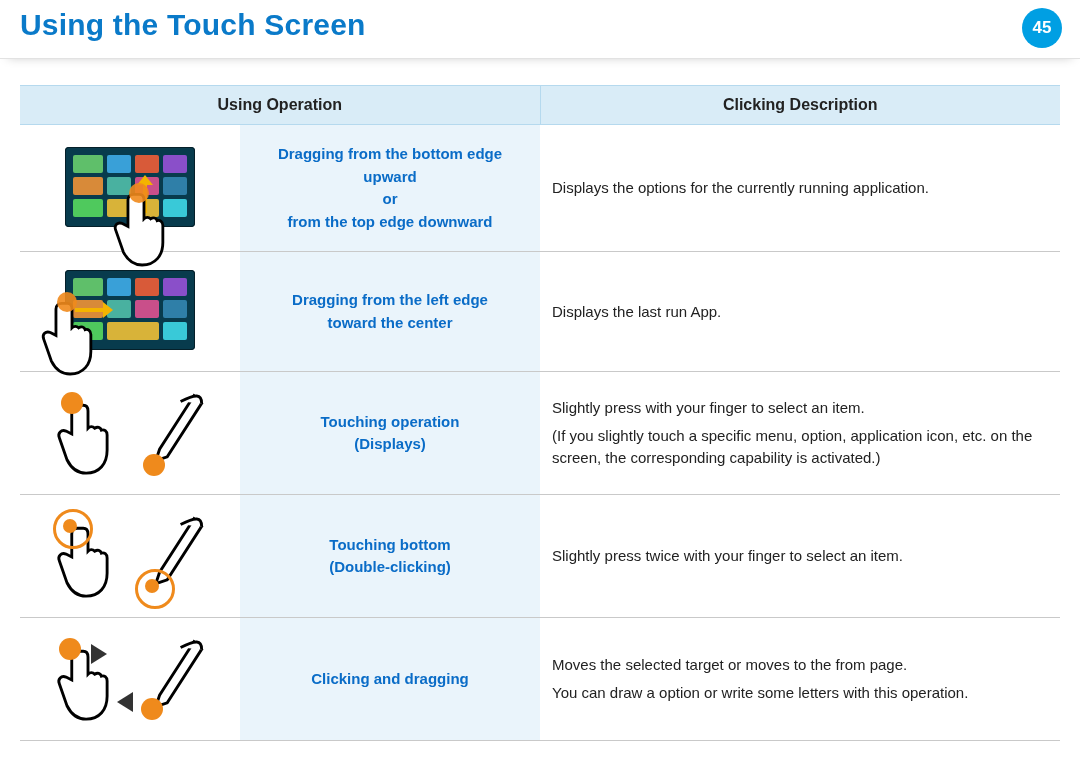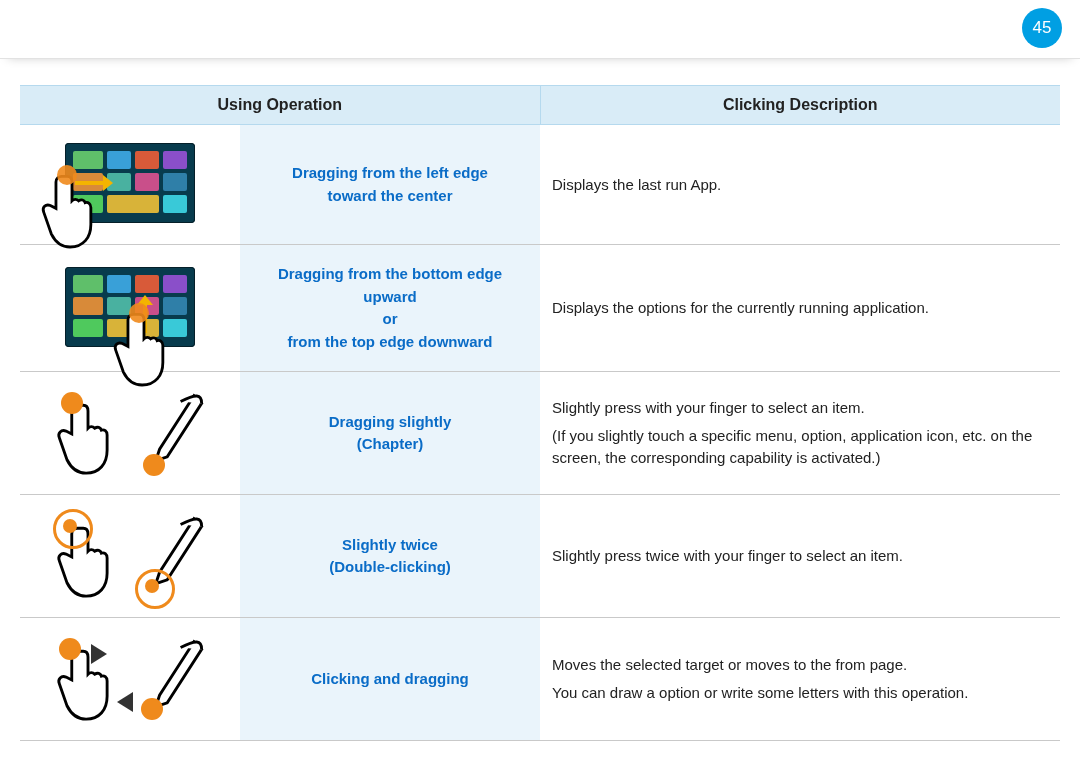--- a/index.html
+++ b/index.html
@@ -39,21 +39,21 @@
   .chapinfo {
     position:absolute; right:70px; top:8px;
     text-align:right;
     color: var(--brand-blue);
     font-size:13px; font-weight:700; line-height:1.3;
   }
   .pagenum {
     position:absolute; right:18px; top:8px;
     width:40px; height:40px; border-radius:50%;
     background: var(--brand-cyan);
-    color:#fff; font-weight:400; font-size:17px;
+    color:#fff; font-weight:700; font-size:17px;
     display:flex; align-items:center; justify-content:center;
   }
 
   
   table.touch {
     border-collapse:collapse;
     width:1040px;
     margin:26px 20px 0 20px;
     table-layout:fixed;
   }
@@ -139,36 +139,74 @@
 
   
   .tablet-wrap { position:relative; display:inline-block; }
   .tablet-wrap .hand-abs { position:absolute; }
 
 </style>
 </head>
 <body>
 
 <div class="topbar">
+  <div class="title">Using the Touch Screen</div>
   <div class="pagenum">45</div>
 </div>
 
 <table class="touch">
   <colgroup>
     <col class="icon">
       <col class="op">
       <col class="desc">
   </colgroup>
   <thead>
     <tr>
       <th class="sep" colspan="2">Using Operation</th>
       <th>Clicking Description</th>
     </tr>
   </thead>
   <tbody>
+
+    <tr>
+      <td class="icon">
+        <div class="tablet-wrap">
+          <div class="tablet">
+            <span class="tile" style="left:8px;top:8px;width:30px;height:18px;background:#5fbf6a"></span>
+            <span class="tile" style="left:42px;top:8px;width:24px;height:18px;background:#39a0d8"></span>
+            <span class="tile" style="left:70px;top:8px;width:24px;height:18px;background:#d85a39"></span>
+            <span class="tile" style="left:98px;top:8px;width:24px;height:18px;background:#8a4fc9"></span>
+            <span class="tile" style="left:8px;top:30px;width:30px;height:18px;background:#d88a39"></span>
+            <span class="tile" style="left:42px;top:30px;width:24px;height:18px;background:#49b1a0"></span>
+            <span class="tile" style="left:70px;top:30px;width:24px;height:18px;background:#c94f8a"></span>
+            <span class="tile" style="left:98px;top:30px;width:24px;height:18px;background:#2f7fa8"></span>
+            <span class="tile" style="left:8px;top:52px;width:30px;height:18px;background:#4fc95d"></span>
+            <span class="tile" style="left:42px;top:52px;width:52px;height:18px;background:#d8b339"></span>
+            <span class="tile" style="left:98px;top:52px;width:24px;height:18px;background:#39c9d8"></span>
+            <span class="arrow" style="left:78px;top:36px;width:4px;height:30px;"></span>
+            <span style="position:absolute;left:72px;top:28px;width:0;height:0;border-left:8px solid transparent;border-right:8px solid transparent;border-bottom:10px solid #f4b400"></span>
+          </div>
+          <div class="hand-abs" style="left:46px;top:36px;width:66px;height:78px;">
+            <svg viewBox="0 0 70 90">
+              <path d="M30 12c3 0 5 2 5 6v20c2-2 5-2 7 0 3-2 6-1 7 2 3-1 6 1 6 5v18c0 14-8 24-22 24-10 0-16-6-20-14L5 50c-2-5 2-9 7-7l6 3V18c0-4 3-6 6-6h6z" fill="#fff" stroke="#000" stroke-width="3"></path>
+            </svg>
+            <span class="dot" style="left:18px;top:0;width:20px;height:20px;opacity:.9"></span>
+          </div>
+        </div>
+      </td>
+      <td class="op">
+        <span>Dragging from the bottom edge</span><br>
+        <span>upward</span><br>
+        <span>or</span><br>
+        <span>from the top edge downward</span>
+      </td>
+      <td class="desc">
+        <p>Displays the options for the currently running application.</p>
+      </td>
+    </tr>
 
     <tr>
       <td class="icon">
         <div class="tablet-wrap">
           <div class="tablet">
             <span class="tile" style="left:8px;top:8px;width:30px;height:18px;background:#5fbf6a"></span>
             <span class="tile" style="left:42px;top:8px;width:24px;height:18px;background:#39a0d8"></span>
             <span class="tile" style="left:70px;top:8px;width:24px;height:18px;background:#d85a39"></span>
             <span class="tile" style="left:98px;top:8px;width:24px;height:18px;background:#8a4fc9"></span>
             <span class="tile" style="left:8px;top:30px;width:30px;height:18px;background:#d88a39"></span>
@@ -193,76 +231,39 @@
         <span>Dragging from the left edge</span><br>
         <span>toward the center</span>
       </td>
       <td class="desc">
         <p>Displays the last run App.</p>
       </td>
     </tr>
 
     <tr>
       <td class="icon">
-        <div class="tablet-wrap">
-          <div class="tablet">
-            <span class="tile" style="left:8px;top:8px;width:30px;height:18px;background:#5fbf6a"></span>
-            <span class="tile" style="left:42px;top:8px;width:24px;height:18px;background:#39a0d8"></span>
-            <span class="tile" style="left:70px;top:8px;width:24px;height:18px;background:#d85a39"></span>
-            <span class="tile" style="left:98px;top:8px;width:24px;height:18px;background:#8a4fc9"></span>
-            <span class="tile" style="left:8px;top:30px;width:30px;height:18px;background:#d88a39"></span>
-            <span class="tile" style="left:42px;top:30px;width:24px;height:18px;background:#49b1a0"></span>
-            <span class="tile" style="left:70px;top:30px;width:24px;height:18px;background:#c94f8a"></span>
-            <span class="tile" style="left:98px;top:30px;width:24px;height:18px;background:#2f7fa8"></span>
-            <span class="tile" style="left:8px;top:52px;width:30px;height:18px;background:#4fc95d"></span>
-            <span class="tile" style="left:42px;top:52px;width:52px;height:18px;background:#d8b339"></span>
-            <span class="tile" style="left:98px;top:52px;width:24px;height:18px;background:#39c9d8"></span>
-            <span class="arrow" style="left:78px;top:36px;width:4px;height:30px;"></span>
-            <span style="position:absolute;left:72px;top:28px;width:0;height:0;border-left:8px solid transparent;border-right:8px solid transparent;border-bottom:10px solid #f4b400"></span>
-          </div>
-          <div class="hand-abs" style="left:46px;top:36px;width:66px;height:78px;">
-            <svg viewBox="0 0 70 90">
-              <path d="M30 12c3 0 5 2 5 6v20c2-2 5-2 7 0 3-2 6-1 7 2 3-1 6 1 6 5v18c0 14-8 24-22 24-10 0-16-6-20-14L5 50c-2-5 2-9 7-7l6 3V18c0-4 3-6 6-6h6z" fill="#fff" stroke="#000" stroke-width="3"></path>
-            </svg>
-            <span class="dot" style="left:18px;top:0;width:20px;height:20px;opacity:.9"></span>
-          </div>
-        </div>
-      </td>
-      <td class="op">
-        <span>Dragging from the bottom edge</span><br>
-        <span>upward</span><br>
-        <span>or</span><br>
-        <span>from the top edge downward</span>
-      </td>
-      <td class="desc">
-        <p>Displays the options for the currently running application.</p>
-      </td>
-    </tr>
-
-    <tr>
-      <td class="icon">
         <div class="glyphrow">
           <div class="hand">
             <span class="dot" style="left:8px;top:2px;width:22px;height:22px;"></span>
             <svg viewBox="0 0 70 90">
               <path d="M30 16c3 0 5 2 5 6v18c2-2 5-2 7 0 3-2 6-1 7 2 3-1 6 1 6 5v16c0 14-8 24-22 24-10 0-16-6-20-14L5 50c-2-5 2-9 7-7l6 3V22c0-4 3-6 6-6h6z" fill="#fff" stroke="#000" stroke-width="3"></path>
             </svg>
           </div>
           <div class="pen">
             <svg viewBox="0 0 70 90">
               <path d="M58 6 L22 62 L18 74 L30 70 L66 14 Z" fill="#fff" stroke="#000" stroke-width="3"></path>
               <path d="M44 12 C60 4 66 4 66 14" fill="#fff" stroke="#000" stroke-width="3"></path>
             </svg>
             <span class="dot" style="left:6px;top:64px;width:22px;height:22px;"></span>
           </div>
         </div>
       </td>
       <td class="op">
-        <span>Dragging slightly</span><br>
-        <span>(Chapter)</span>
+        <span>Touching operation</span><br>
+        <span>(Displays)</span>
       </td>
       <td class="desc">
         <p>Slightly press with your finger to select an item.</p>
         <p>(If you slightly touch a specific menu, option, application icon, etc. on the screen, the corresponding capability is activated.)</p>
       </td>
     </tr>
 
     <tr>
       <td class="icon">
         <div class="glyphrow">
@@ -277,21 +278,21 @@
             <svg viewBox="0 0 70 90">
               <path d="M58 6 L22 62 L18 74 L30 70 L66 14 Z" fill="#fff" stroke="#000" stroke-width="3"></path>
               <path d="M44 12 C60 4 66 4 66 14" fill="#fff" stroke="#000" stroke-width="3"></path>
             </svg>
             <span class="ring" style="left:-2px;top:56px;width:34px;height:34px;"></span>
             <span class="dot" style="left:8px;top:66px;width:14px;height:14px;"></span>
           </div>
         </div>
       </td>
       <td class="op">
-        <span>Slightly twice</span><br>
+        <span>Touching bottom</span><br>
         <span>(Double-clicking)</span>
       </td>
       <td class="desc">
         <p>Slightly press twice with your finger to select an item.</p>
       </td>
     </tr>
 
     <tr>
       <td class="icon">
         <div class="glyphrow">

